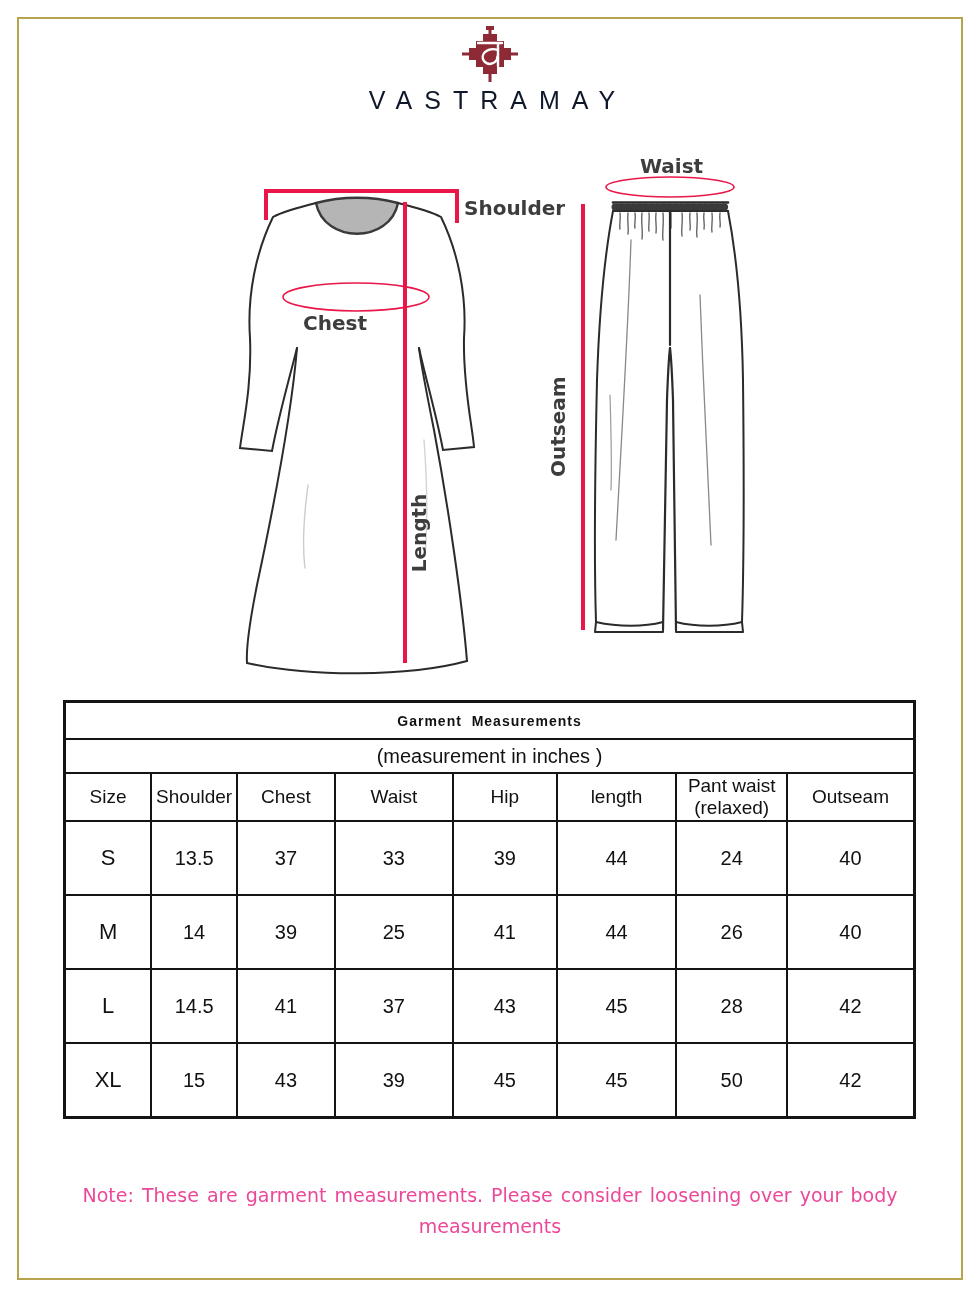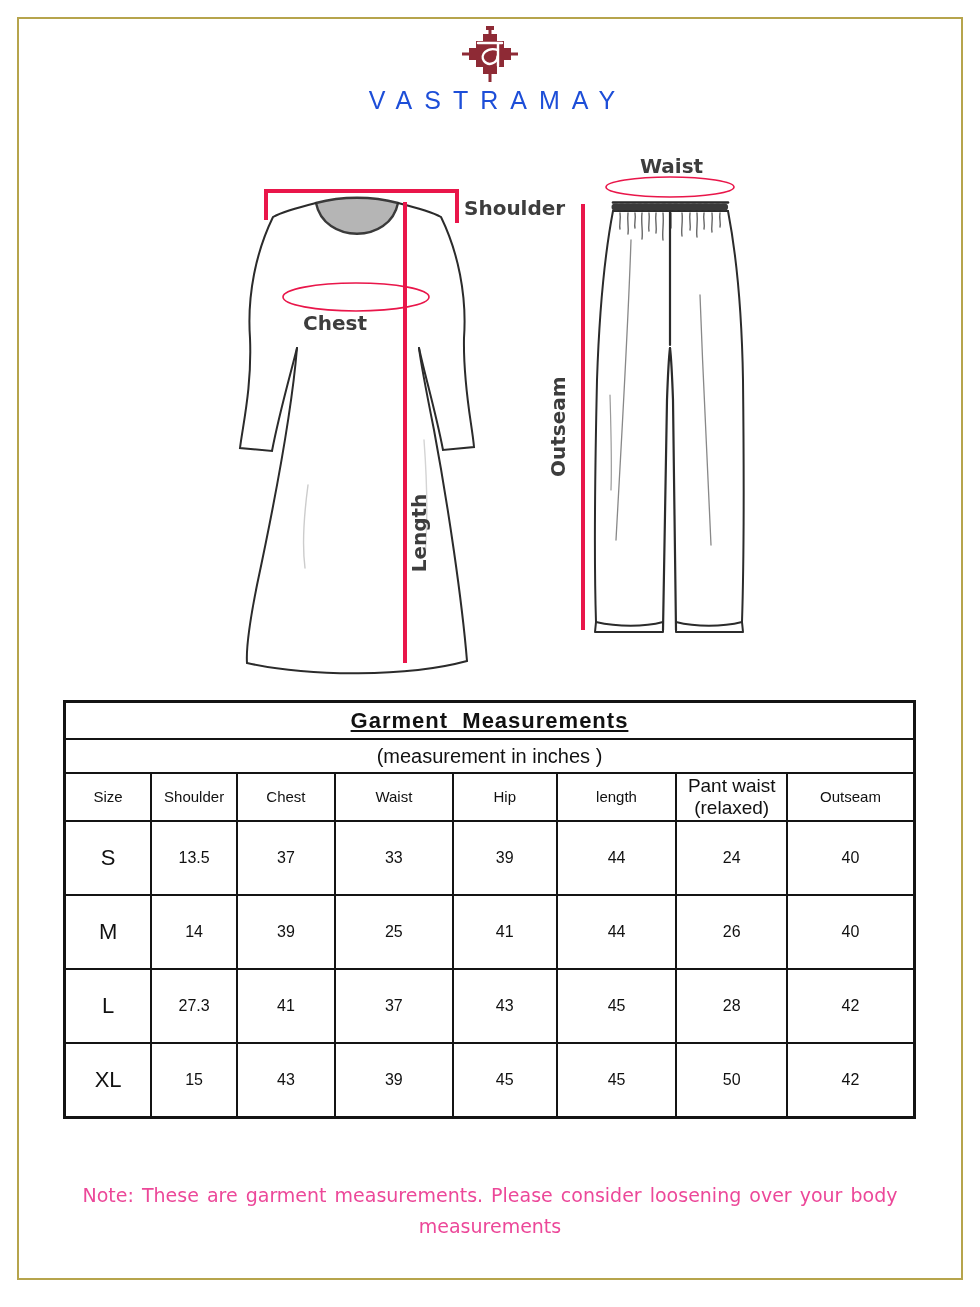--- a/index.html
+++ b/index.html
@@ -8,45 +8,45 @@
     font-family:"DejaVu Sans","Liberation Sans",sans-serif;overflow:hidden;
   }
   .gold-frame{
     position:absolute;left:17px;top:17px;width:942px;height:1259px;
     border:2px solid #b6a44c;pointer-events:none;
   }
   
   .brand{position:absolute;left:0;top:26px;width:980px;text-align:center;}
   .brand-symbol{display:block;margin:0 auto 4px auto;}
   .brand-name{
-    font-size:25px;font-weight:500;color:#1d4ed8;letter-spacing:12px;
+    font-size:25px;font-weight:500;color:#0f172a;letter-spacing:12px;
     padding-left:16px;font-family:"Liberation Sans","DejaVu Sans",sans-serif;
   }
   
   .diagram-svg{position:absolute;left:0;top:0;width:980px;height:700px;}
   .diag-label{
     position:absolute;font-size:20px;font-weight:600;color:#3d3d3d;
     white-space:nowrap;
   }
   .rot{transform:rotate(-90deg);text-align:center;}
   
   .size-table{
     position:absolute;left:63px;top:700px;width:853px;
     border-collapse:collapse;table-layout:fixed;color:#111;
   }
   .size-table td,.size-table th{
     border:2px solid #141414;text-align:center;vertical-align:middle;
     font-family:"Liberation Sans","DejaVu Sans",sans-serif;
   }
   .size-table{border:3px solid #141414;}
-  .t-title{height:33px;font-size:22px;font-weight:600;letter-spacing:1px;white-space:pre;text-decoration:underline;}
+  .t-title{height:33px;font-size:14px;font-weight:600;letter-spacing:1px;white-space:pre;}
   .t-subtitle{height:30px;font-size:20px;font-weight:400;}
-  .t-head th{height:44px;font-size:15px;font-weight:500;white-space:pre-line;line-height:1.15;}
+  .t-head th{height:44px;font-size:19px;font-weight:500;white-space:pre-line;line-height:1.15;}
   .t-head th.small{font-size:19px;}
-  .t-row td{height:70px;font-size:16px;font-weight:400;}
+  .t-row td{height:70px;font-size:20px;font-weight:400;}
   .t-row td.size-cell{font-size:22px;}
   
   .note{
     position:absolute;left:30px;top:1180px;width:920px;text-align:center;
     font-size:19px;color:#ec4899;line-height:31px;word-spacing:2px;
   }
 </style>
 </head>
 <body>
 
@@ -170,21 +170,21 @@
         <td>14</td>
         <td>39</td>
         <td>25</td>
         <td>41</td>
         <td>44</td>
         <td>26</td>
         <td>40</td>
       </tr>
       <tr class="t-row">
         <td class="size-cell">L</td>
-        <td>27.3</td>
+        <td>14.5</td>
         <td>41</td>
         <td>37</td>
         <td>43</td>
         <td>45</td>
         <td>28</td>
         <td>42</td>
       </tr>
       <tr class="t-row">
         <td class="size-cell">XL</td>
         <td>15</td>

